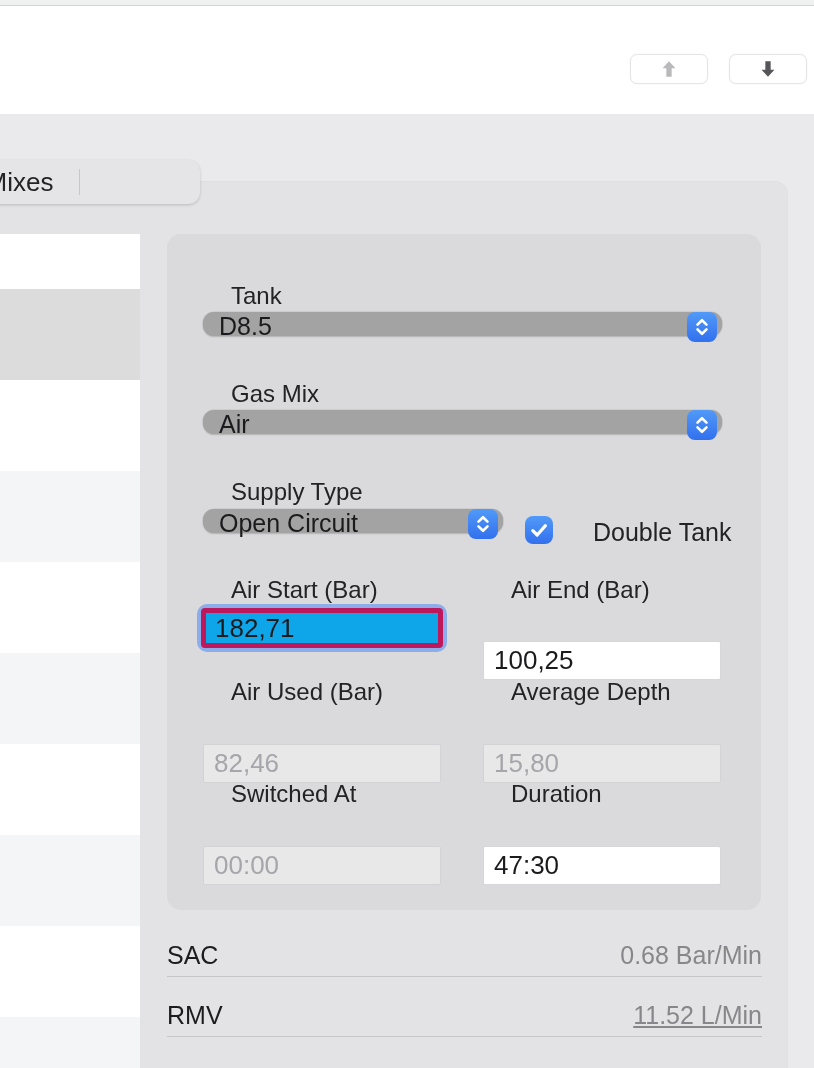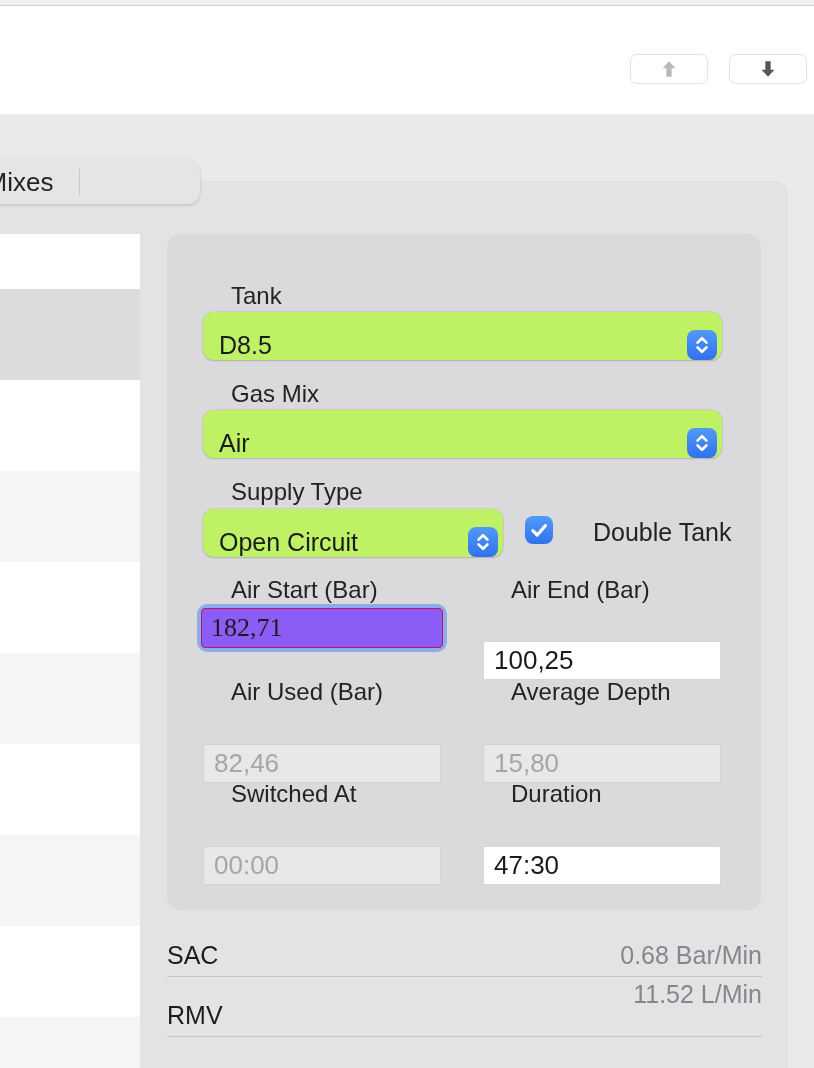--- a/index.html
+++ b/index.html
@@ -28,39 +28,39 @@
   .tab-divider{width:1px;height:26px;background:#c7c7c9;}
   
   .dive-list{position:absolute;left:0;top:234px;width:140px;height:834px;background:#ffffff;overflow:hidden;z-index:2;}
   .list-row{width:140px;}
   .list-row.alt{background:#f4f5f6;}
   .list-row.selected{background:#dcdcdc;}
   
   .inner-panel{position:absolute;left:167px;top:234px;width:594px;height:676px;background:#dadadc;border-radius:14px;z-index:2;}
   .field-label{position:absolute;font-size:24px;line-height:30px;color:#232326;z-index:4;margin-left:28px;}
   
-  .popup{position:absolute;height:48px;background:#bef264;border-radius:11px;
+  .popup{position:absolute;height:24px;background:#a3a3a3;border-radius:11px;
     box-shadow:0 0 0 0.5px rgba(0,0,0,0.10),0 1px 2px rgba(0,0,0,0.14);
-    display:flex;align-items:flex-end;box-sizing:border-box;z-index:4;cursor:default;}
+    display:flex;align-items:flex-start;box-sizing:border-box;z-index:4;cursor:default;}
   .popup .popup-text{font-size:25px;color:#1b1b1d;padding-left:16px;flex:1;white-space:nowrap;overflow:hidden;}
   .stepper{width:30px;height:30px;border-radius:8px;margin-right:5px;flex:0 0 auto;
     background:linear-gradient(#519af8,#3270ee);display:flex;align-items:center;justify-content:center;}
   
   .checkbox{position:absolute;left:525px;top:516px;width:28px;height:28px;border-radius:8px;
     background:linear-gradient(#519af8,#3270ee);display:flex;align-items:center;justify-content:center;z-index:4;cursor:default;}
   
   .text-input{position:absolute;width:238px;height:39px;box-sizing:border-box;background:#ffffff;
     border:1px solid #d7d7d9;border-radius:2px;font-size:26px;padding:0 10px;color:#1b1b1d;
     font-family:"Liberation Sans","DejaVu Sans",sans-serif;outline:none;z-index:4;margin-top:32px;}
   .text-input.disabled{background:#e8e8e9;border-color:#d3d3d5;color:#a6a6aa;}
   .focus-wrap{position:absolute;left:197px;top:604px;width:250px;height:48px;border-radius:10px;
     background:#8cade9;padding:4px;box-sizing:border-box;z-index:4;}
-  .focus-wrap input{width:100%;height:100%;box-sizing:border-box;border:1px solid #be185d;border-radius:4px;
-    background:#8b5cf6;font-size:26px;padding:0 9px;color:#1b1b1d;
-    font-family:Liberation Serif, serif;outline:none;}
+  .focus-wrap input{width:100%;height:100%;box-sizing:border-box;border:5px solid #be185d;border-radius:4px;
+    background:#0ea5e9;font-size:26px;padding:0 9px;color:#1b1b1d;
+    font-family:Liberation Sans, sans-serif;outline:none;}
   
   .stat-label{position:absolute;left:167px;font-size:25px;color:#1c1c1e;z-index:2;}
   .stat-value{position:absolute;right:52px;width:400px;text-align:right;font-size:25px;color:#87878b;z-index:2;}
   .stat-divider{position:absolute;left:167px;width:595px;height:1px;background:#c6c6c8;z-index:2;}
   svg{display:block;}
 </style>
 </head>
 <body>
 
 <div class="top-strip"></div>
@@ -159,14 +159,14 @@
 
 <div class="field-label" style="left:203px;top:779px;">Switched At</div>
 <input type="text" class="text-input disabled" style="left: 203px; top: 814px;" readonly="" value="00:00">
 <div class="field-label" style="left:483px;top:779px;">Duration</div>
 <input type="text" class="text-input" style="left: 483px; top: 814px;" value="47:30">
 
 <div class="stat-label" style="top:941px;">SAC</div>
 <div class="stat-value" style="top:941px;">0.68 Bar/Min</div>
 <div class="stat-divider" style="top:976px;"></div>
 <div class="stat-label" style="top:1001px;">RMV</div>
-<div class="stat-value" style="top:980px;">11.52 L/Min</div>
+<div class="stat-value" style="top:1001px;text-decoration:underline;">11.52 L/Min</div>
 <div class="stat-divider" style="top:1036px;"></div>
 
 </body></html>

